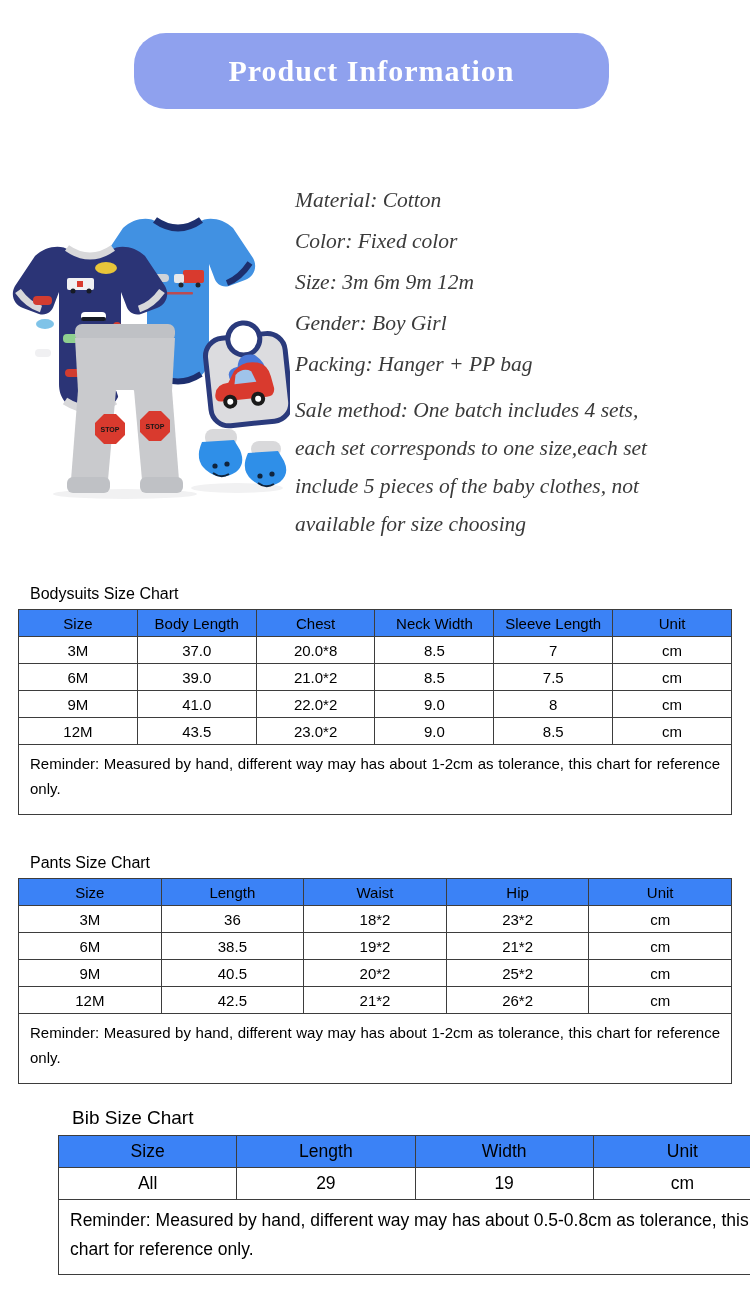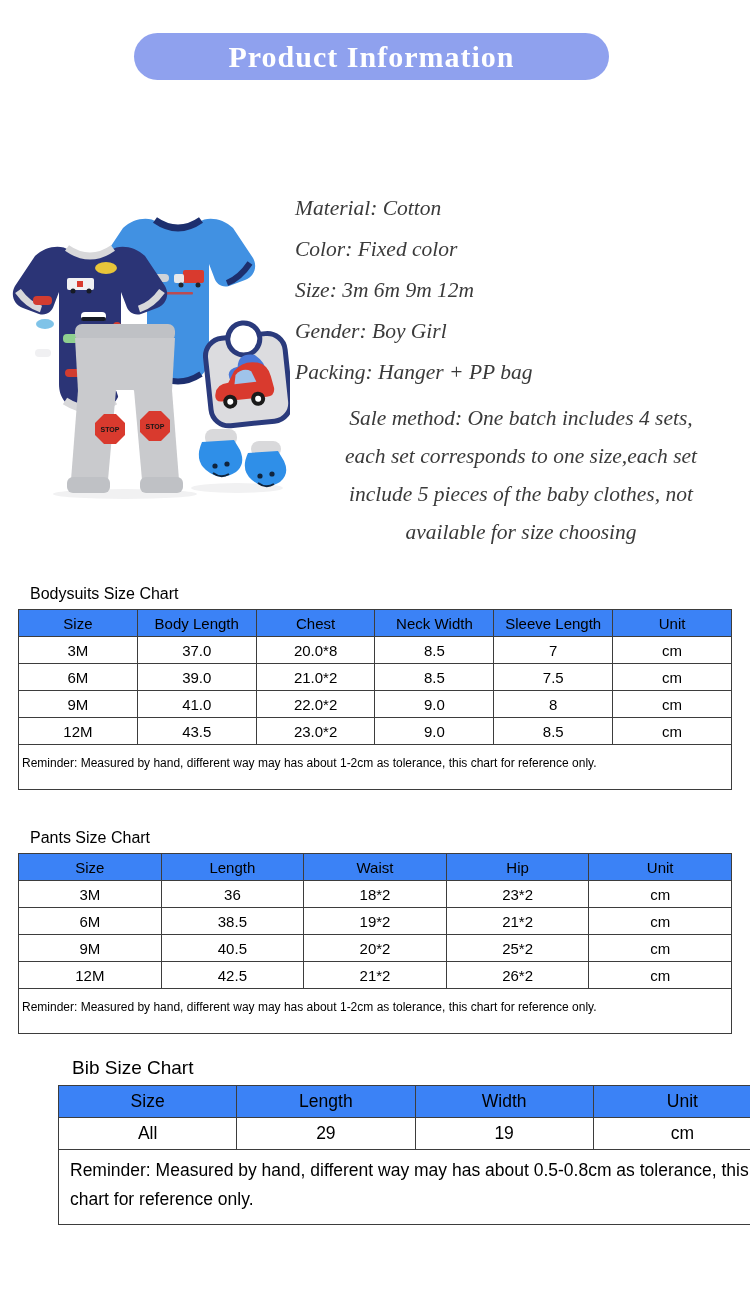--- a/index.html
+++ b/index.html
@@ -3,42 +3,42 @@
 <meta charset="utf-8">
 <style>
   html,body { margin:0; padding:0; }
   body {
     width:750px; height:1292px; background:#ffffff; position:relative;
     font-family:"Liberation Sans", sans-serif; overflow:hidden;
   }
 
   
   .pill {
-    position:absolute; left:134px; top:33px; width:475px; height:47px;
+    position:absolute; left:134px; top:33px; width:475px; height:76px;
     background:#8fa1ee; border-radius:32px;
     display:flex; align-items:center; justify-content:center;
   }
   .pill span {
     font-family:"Liberation Serif", serif; font-weight:bold;
     font-size:30px; color:#ffffff; letter-spacing:1px;
   }
 
   
   .photo { position:absolute; left:5px; top:184px; width:285px; height:318px; }
 
   
   .details {
-    position:absolute; left:295px; top:188px; width:452px;
+    position:absolute; left:295px; top:180px; width:452px;
     font-family:"Liberation Serif", serif; font-style:italic;
     font-size:21.5px; color:#3a3a3a;
   }
   .details p { margin:0; }
   .detail-line { line-height:41px; }
   .sale-block { margin-top:6px; }
-  .sale-line { line-height:38px;text-align:center; }
+  .sale-line { line-height:38px; }
 
   
   .charts { position:absolute; left:18px; top:584px; width:714px; }
   .chart-block { margin:0; }
   #chart-block-pants { margin-top:38px; }
   #chart-block-bib   { margin-top:22px;padding-left:40px; }
   .size-title {
     font-size:16px; color:#000000; line-height:20px; margin:0 0 5px 12px;
   }
   #chart-block-bib .size-title { font-size:19px; line-height:24px; margin-left:14px; }
@@ -46,22 +46,22 @@
   table.chart-table {
     border-collapse:collapse; width:714px; table-layout:fixed;
     font-family:"Liberation Sans", sans-serif;
   }
   table.chart-table th, table.chart-table td {
     border:1px solid #3d3d3d; text-align:center; vertical-align:middle;
     font-size:15px; color:#000000; font-weight:normal; height:26px; padding:0;
   }
   table.chart-table th { background:#3b82f6; }
   table.chart-table td.reminder {
-    text-align:justify; font-size:12px; line-height:25px;
-    padding:6px 11px 13px 3px; height:auto;
+    text-align:justify; font-size:15px; line-height:25px;
+    padding:6px 11px 13px 11px; height:auto;
   }
   table.chart-table.large th, table.chart-table.large td { font-size:17.5px; height:31px; }
   table.chart-table.large td.reminder {
     text-align:left; font-size:17.5px; line-height:29px; padding:6px 11px 10px 11px;
   }
 </style>
 </head>
 <body>
 
 <div class="page">

